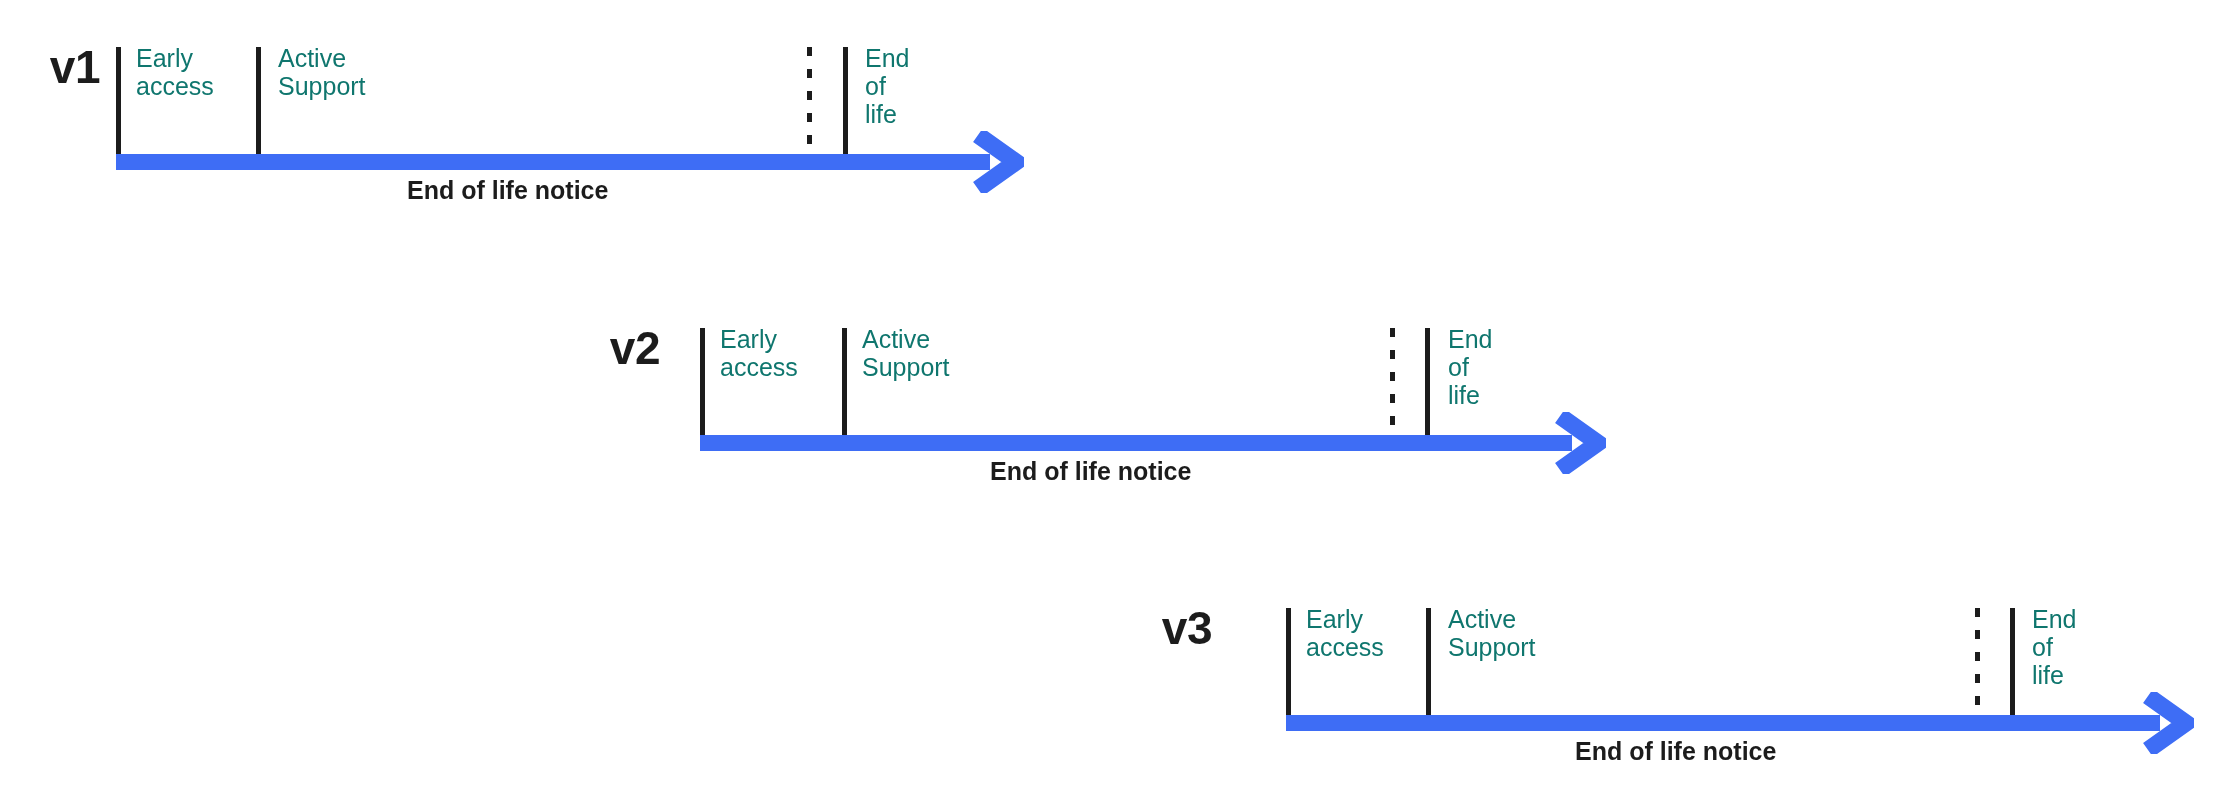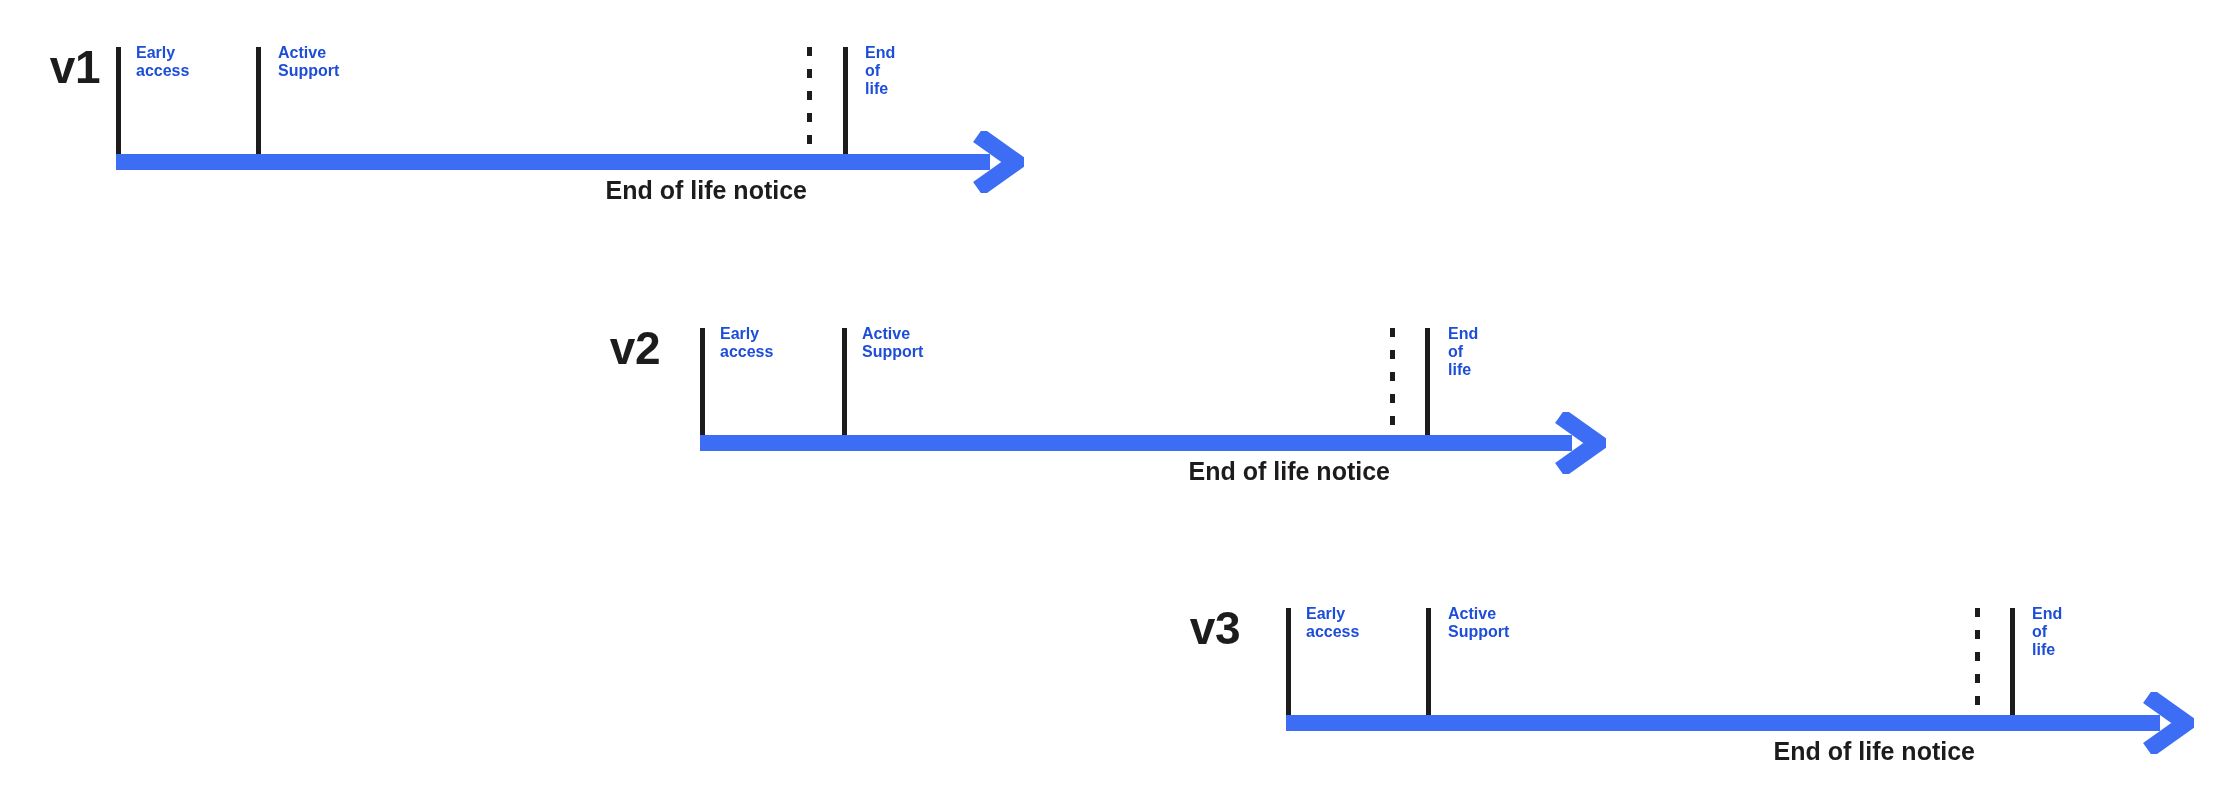--- a/index.html
+++ b/index.html
@@ -58,36 +58,35 @@
       rgba(0,0,0,0) 9px,
       rgba(0,0,0,0) 22px
     );
     background-size: 5px 22px;
     background-repeat: repeat-y;
   }
 
   
   .phase-label {
     position: absolute;
-    font-size: 16px;
-    font-weight: 700;
-    color: #1d4ed8;
+    font-size: 25px;
+    font-weight: 400;
+    color: #0f766e;
     line-height: 1.12;
     white-space: pre-line;
   }
 
   
   .notice-label {
     position: absolute;
     font-size: 25px;
     font-weight: 700;
     color: #1c1c1c;
     line-height: 1;
     white-space: nowrap;
-    text-align: right;
   }
 
   
   .arrow-shaft {
     position: absolute;
     height: 16px;
   }
 
   
   .arrow-head {
@@ -125,21 +124,21 @@
 access</div>
       <div class="phase-label" style="left: 862px; top: 325px;">Active Support</div>
       <div class="phase-label" style="left: 1448px; top: 325px;">End of life</div>
       <div class="arrow-shaft" style="left: 700px; top: 435px; width: 872px; background: rgb(62, 109, 245);"></div>
       <div class="arrow-head" style="left: 1554px; top: 412px; width: 52px; height: 62px;"><svg width="52" height="62" viewBox="0 0 52 62" xmlns="http://www.w3.org/2000/svg">
           <path d="M 6 4 L 44 31 L 6 58" fill="none" stroke="#3E6DF5" stroke-width="17" stroke-linecap="butt" stroke-linejoin="miter"></path>
         </svg></div>
       <div class="notice-label" style="left: 990px; top: 459px; width: 400px;">End of life notice</div>
     </div>
     <div class="timeline-row">
-      <div class="version-label" style="left: 1120px; top: 605px; width: 120px;">v3</div>
+      <div class="version-label" style="left: 1092px; top: 605px; width: 120px;">v3</div>
       <div class="tick" style="left: 1286px; top: 608px; height: 107px;"></div>
       <div class="tick" style="left: 1426px; top: 608px; height: 107px;"></div>
       <div class="tick" style="left: 2010px; top: 608px; height: 107px;"></div>
       <div class="tick-dashed" style="left: 1975px; top: 608px; height: 107px;"></div>
       <div class="phase-label" style="left: 1306px; top: 605px; width: 115px;">Early
 access</div>
       <div class="phase-label" style="left: 1448px; top: 605px;">Active Support</div>
       <div class="phase-label" style="left: 2032px; top: 605px;">End of life</div>
       <div class="arrow-shaft" style="left: 1286px; top: 715px; width: 874px; background: rgb(62, 109, 245);"></div>
       <div class="arrow-head" style="left: 2142px; top: 692px; width: 52px; height: 62px;"><svg width="52" height="62" viewBox="0 0 52 62" xmlns="http://www.w3.org/2000/svg">

